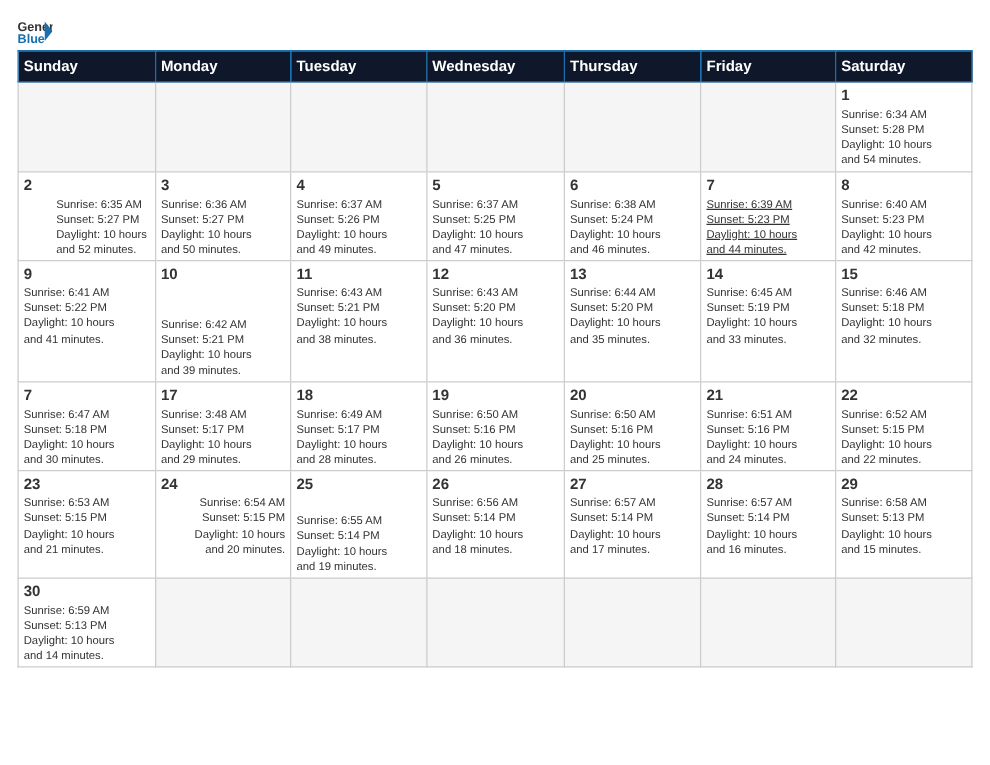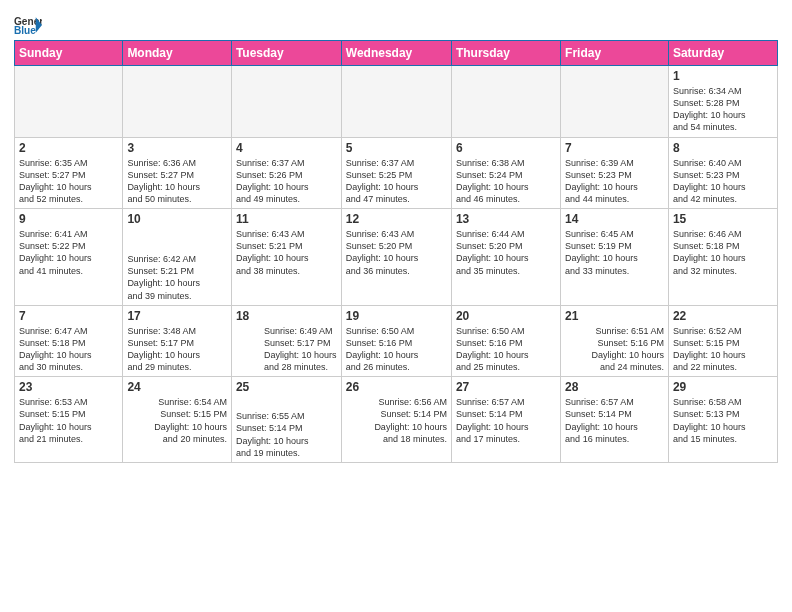--- a/index.html
+++ b/index.html
@@ -43,21 +43,21 @@
       font-size: 13px;
       color: #555;
       margin-top: 1px;
     }
     .calendar {
       width: 100%;
       border-collapse: collapse;
       border: 1px solid #ccc;
     }
     .calendar th {
-      background-color: #ec4899;
+      background-color: #0f172a;
       color: #fff;
       font-size: 12px;
       font-weight: bold;
       padding: 5px 4px;
       text-align: left;
       border: 1px solid #1a6faf;
     }
     .calendar td {
       vertical-align: top;
       border: 1px solid #ccc;
@@ -128,21 +128,21 @@
             <span class="day-num">1</span>
             <div class="day-info" style="white-space: pre-line;">Sunrise: 6:34 AM
 Sunset: 5:28 PM
 Daylight: 10 hours
 and 54 minutes.</div>
           </td>
         </tr>
         <tr>
           <td>
             <span class="day-num">2</span>
-            <div class="day-info" style="white-space: pre-line;">Sunrise: 6:35 AM
+            <div class="day-info" style="white-space: pre-line; margin-left: 26px;">Sunrise: 6:35 AM
 Sunset: 5:27 PM
 Daylight: 10 hours
 and 52 minutes.</div>
           </td>
           <td>
             <span class="day-num">3</span>
             <div class="day-info" style="white-space: pre-line;">Sunrise: 6:36 AM
 Sunset: 5:27 PM
 Daylight: 10 hours
 and 50 minutes.</div>
@@ -163,21 +163,21 @@
           </td>
           <td>
             <span class="day-num">6</span>
             <div class="day-info" style="white-space: pre-line;">Sunrise: 6:38 AM
 Sunset: 5:24 PM
 Daylight: 10 hours
 and 46 minutes.</div>
           </td>
           <td>
             <span class="day-num">7</span>
-            <div class="day-info" style="white-space: pre-line;">Sunrise: 6:39 AM
+            <div class="day-info" style="white-space: pre-line; text-decoration: underline;">Sunrise: 6:39 AM
 Sunset: 5:23 PM
 Daylight: 10 hours
 and 44 minutes.</div>
           </td>
           <td>
             <span class="day-num">8</span>
             <div class="day-info" style="white-space: pre-line;">Sunrise: 6:40 AM
 Sunset: 5:23 PM
 Daylight: 10 hours
 and 42 minutes.</div>
@@ -244,42 +244,42 @@
           </td>
           <td>
             <span class="day-num">17</span>
             <div class="day-info" style="white-space: pre-line;">Sunrise: 3:48 AM
 Sunset: 5:17 PM
 Daylight: 10 hours
 and 29 minutes.</div>
           </td>
           <td>
             <span class="day-num">18</span>
-            <div class="day-info" style="white-space: pre-line; margin-left: 28px;">Sunrise: 6:49 AM
+            <div class="day-info" style="white-space: pre-line;">Sunrise: 6:49 AM
 Sunset: 5:17 PM
 Daylight: 10 hours
 and 28 minutes.</div>
           </td>
           <td>
             <span class="day-num">19</span>
             <div class="day-info" style="white-space: pre-line;">Sunrise: 6:50 AM
 Sunset: 5:16 PM
 Daylight: 10 hours
 and 26 minutes.</div>
           </td>
           <td>
             <span class="day-num">20</span>
             <div class="day-info" style="white-space: pre-line;">Sunrise: 6:50 AM
 Sunset: 5:16 PM
 Daylight: 10 hours
 and 25 minutes.</div>
           </td>
           <td>
             <span class="day-num">21</span>
-            <div class="day-info" style="white-space: pre-line; text-align: right;">Sunrise: 6:51 AM
+            <div class="day-info" style="white-space: pre-line;">Sunrise: 6:51 AM
 Sunset: 5:16 PM
 Daylight: 10 hours
 and 24 minutes.</div>
           </td>
           <td>
             <span class="day-num">22</span>
             <div class="day-info" style="white-space: pre-line;">Sunrise: 6:52 AM
 Sunset: 5:15 PM
 Daylight: 10 hours
 and 22 minutes.</div>
@@ -302,21 +302,21 @@
           </td>
           <td>
             <span class="day-num">25</span>
             <div class="day-info" style="white-space: pre-line; margin-top: 16px;">Sunrise: 6:55 AM
 Sunset: 5:14 PM
 Daylight: 10 hours
 and 19 minutes.</div>
           </td>
           <td>
             <span class="day-num">26</span>
-            <div class="day-info" style="white-space: pre-line; text-align: right;">Sunrise: 6:56 AM
+            <div class="day-info" style="white-space: pre-line;">Sunrise: 6:56 AM
 Sunset: 5:14 PM
 Daylight: 10 hours
 and 18 minutes.</div>
           </td>
           <td>
             <span class="day-num">27</span>
             <div class="day-info" style="white-space: pre-line;">Sunrise: 6:57 AM
 Sunset: 5:14 PM
 Daylight: 10 hours
 and 17 minutes.</div>
@@ -328,16 +328,31 @@
 Daylight: 10 hours
 and 16 minutes.</div>
           </td>
           <td>
             <span class="day-num">29</span>
             <div class="day-info" style="white-space: pre-line;">Sunrise: 6:58 AM
 Sunset: 5:13 PM
 Daylight: 10 hours
 and 15 minutes.</div>
           </td>
+        </tr>
+        <tr class="last-row">
+          <td>
+            <span class="day-num">30</span>
+            <div class="day-info" style="white-space: pre-line;">Sunrise: 6:59 AM
+Sunset: 5:13 PM
+Daylight: 10 hours
+and 14 minutes.</div>
+          </td>
+          <td class="empty"></td>
+          <td class="empty"></td>
+          <td class="empty"></td>
+          <td class="empty"></td>
+          <td class="empty"></td>
+          <td class="empty"></td>
         </tr>
       </tbody>
   </table>
 </div>
 
 </body></html>

